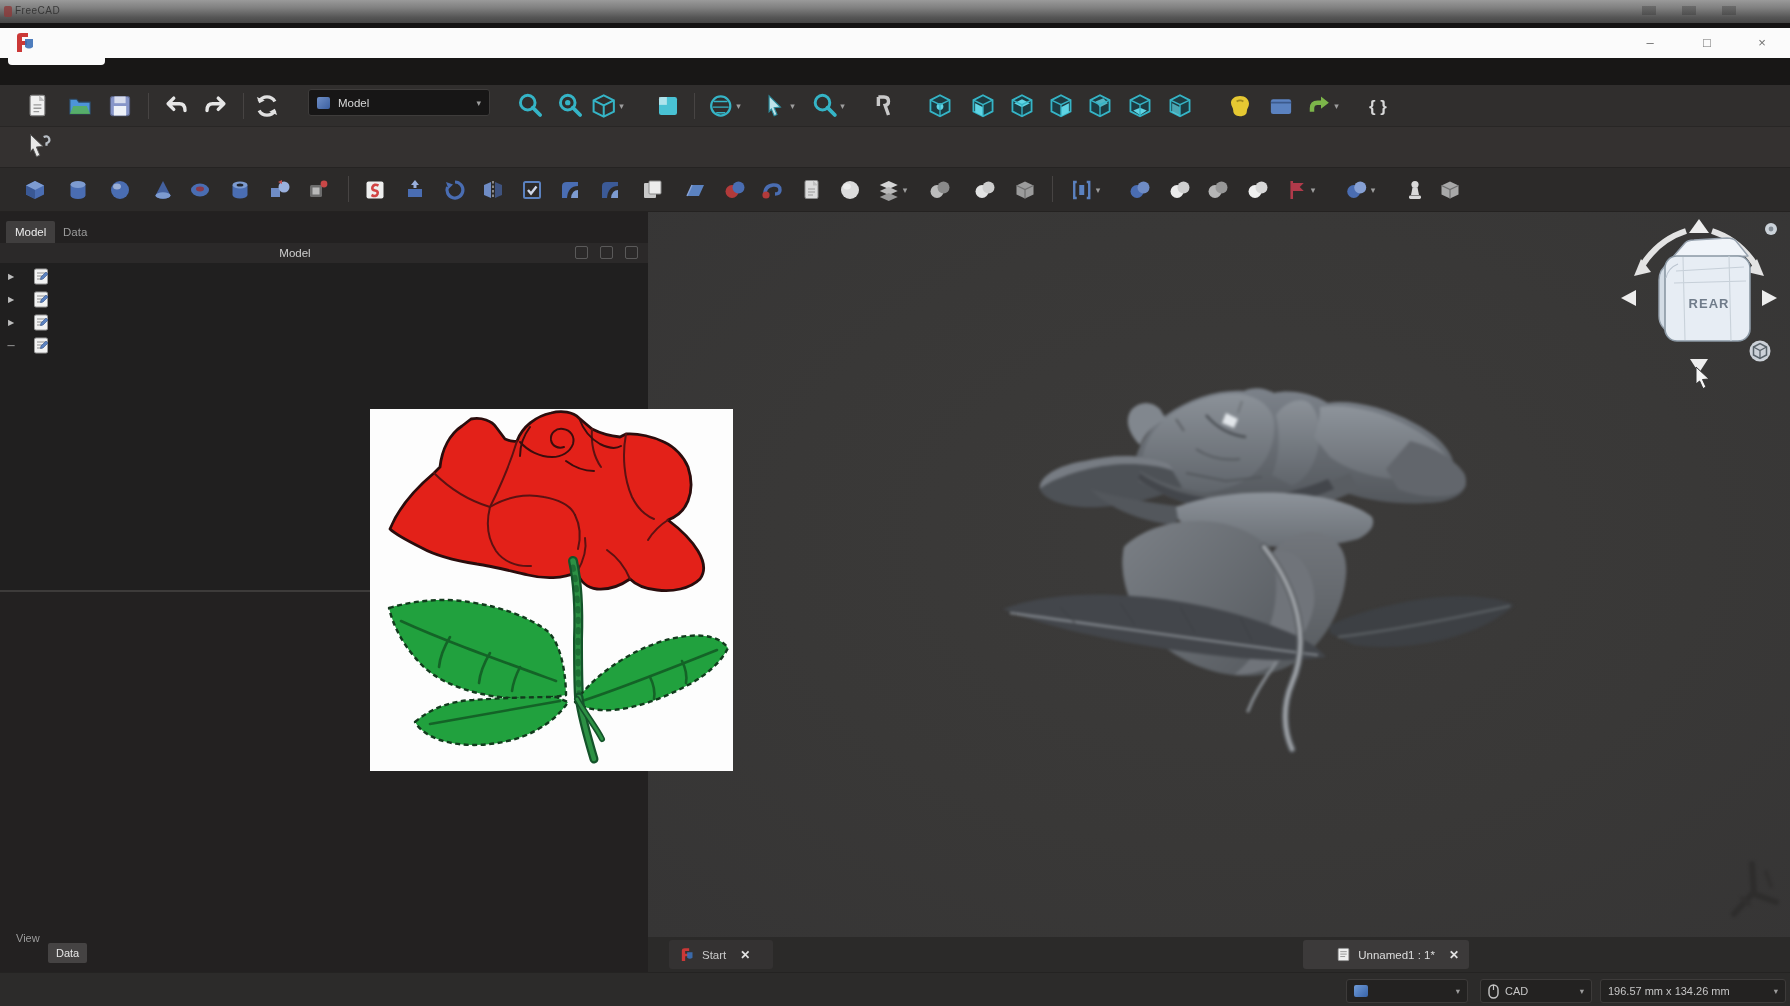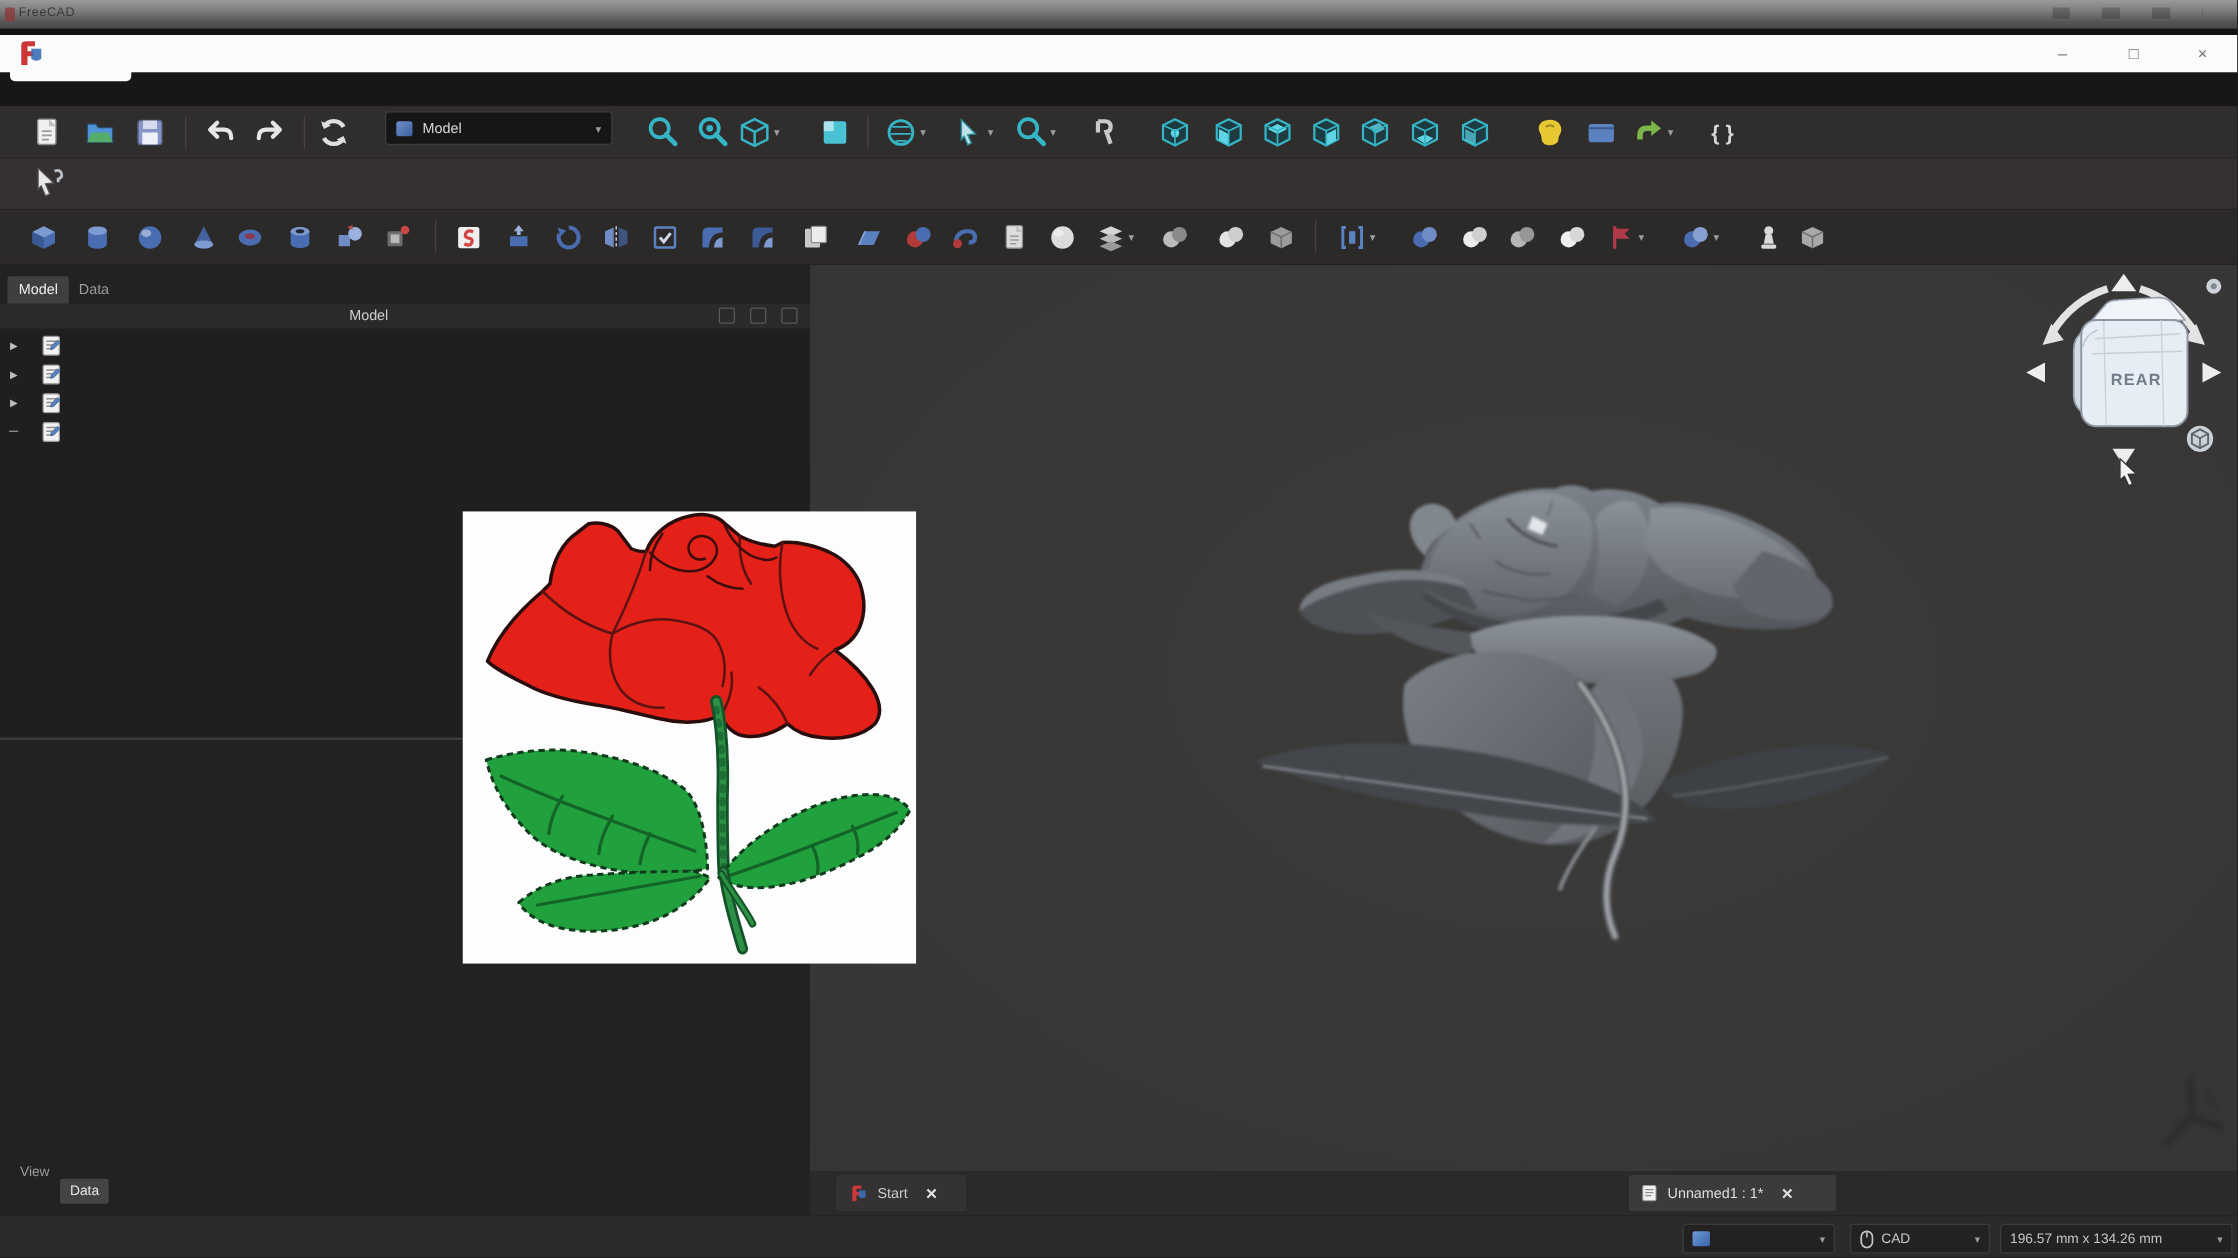--- a/index.html
+++ b/index.html
@@ -60,21 +60,21 @@
   .btab.active{background:#454343;color:#e8e8e8;border-radius:2px;margin-top:15px;}
 
   
   #viewport{left:648px;top:212px;width:1142px;height:725px;
     background:radial-gradient(ellipse at 52% 45%, #3c3b3a 0%, #393837 55%, #363535 100%);}
 
   
   #mdibar{left:648px;top:937px;width:1142px;height:35px;background:#2b2a29;}
   .mditab{position:absolute;top:3px;height:29px;display:flex;align-items:center;padding:0 10px;
     background:#343232;border-radius:3px;color:#cbcbcb;font-size:11.5px;}
-  .mditab.active{background:#3c3a3a;color:#dddddd;}
+  .mditab.active{background:#3c3a3a;color:#dddddd;justify-content:flex-end;}
   .mditab .x{margin-left:14px;color:#e3e3e3;font-size:12px;font-weight:bold;}
   .mditab .lbl{margin-left:8px;}
 
   
   #statusbar{left:0;top:972px;width:1790px;height:34px;background:#2c2b2a;border-top:1px solid #242322;}
   .sbcombo{position:absolute;top:6px;height:24px;background:#232221;border:1px solid #3d3b3a;
     border-radius:3px;display:flex;align-items:center;padding:0 7px;color:#c6c6c6;font-size:11px;}
   .sbcombo .ar{color:#9d9d9d;font-size:8.5px;margin-left:auto;}
   #sb-units .uic{width:14px;height:12px;background:linear-gradient(135deg,#6f9bd8,#3763a8);border-radius:2px;}
 

